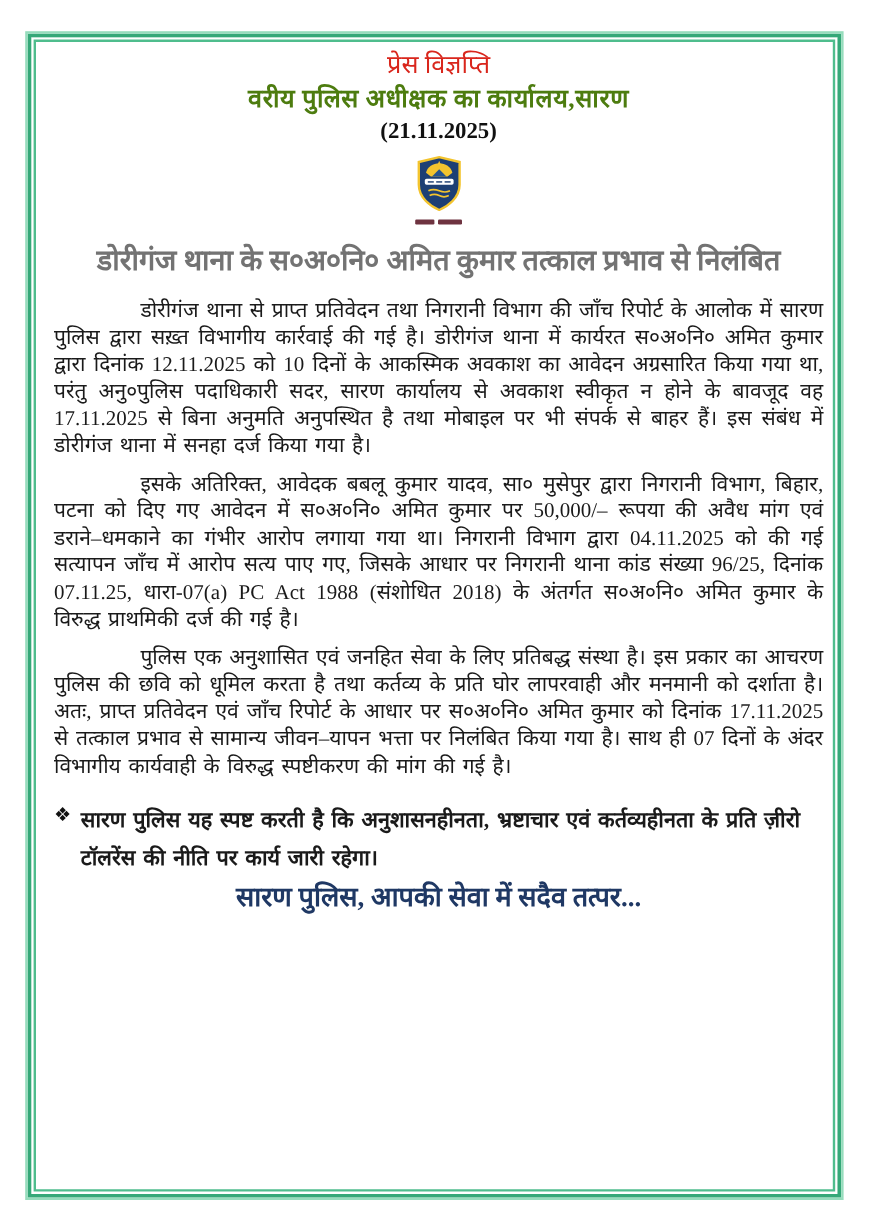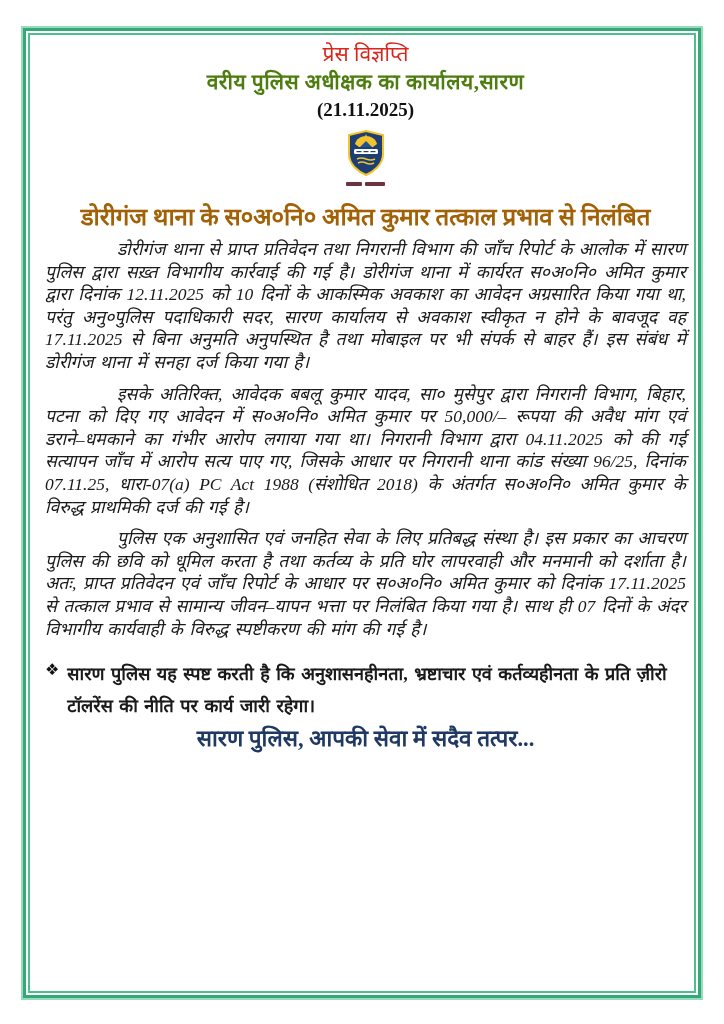--- a/index.html
+++ b/index.html
@@ -67,26 +67,26 @@
     display: inline-block;
     height: 4px;
     background: #6e3340;
     border-radius: 1px;
   }
   .logo-caption .seg1 { width: 16px; }
   .logo-caption .seg2 { width: 20px; }
   .headline {
     margin-top: 16px;
     text-align: center;
-    color: #a16207;
+    color: #737373;
     font-size: 24px;
     font-weight: bold;
     line-height: 30px;
   }
-  .body-text { margin-top: 6px; font-style: italic; }
+  .body-text { margin-top: 14px; }
   .para {
     font-size: 17.5px;
     line-height: 22.6px;
     text-align: justify;
     text-indent: 72px;
     margin-bottom: 9px;
     word-spacing: 2px;
   }
   .bullet-row {
     margin-top: 18px;

